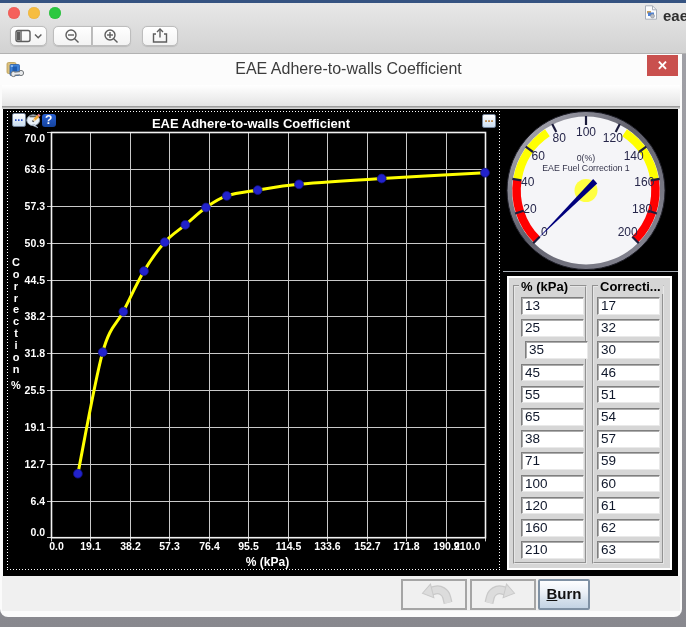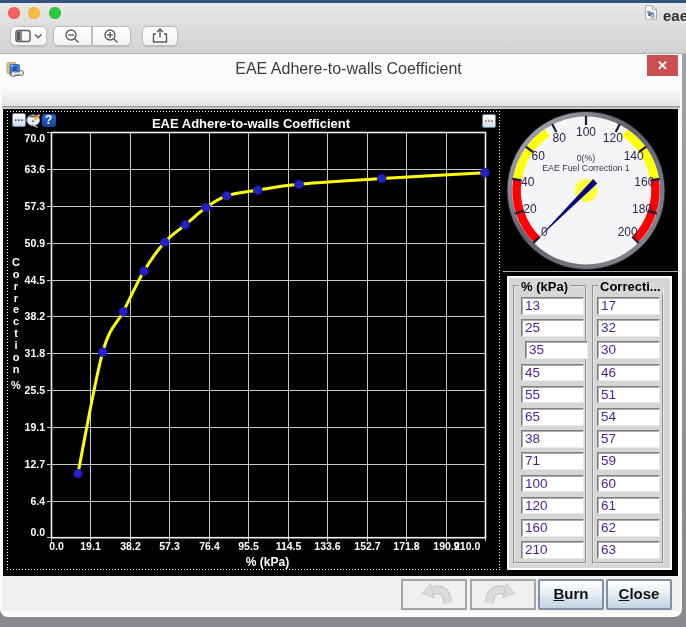--- a/index.html
+++ b/index.html
@@ -19,24 +19,24 @@
 #graphp .dots { position:absolute; left:4px; top:4px; width:493px; height:459px;
   background-image:repeating-linear-gradient(90deg,#fff 0 1px,transparent 1px 3px),repeating-linear-gradient(90deg,#fff 0 1px,transparent 1px 3px),repeating-linear-gradient(180deg,#fff 0 1px,transparent 1px 3px),repeating-linear-gradient(180deg,#fff 0 1px,transparent 1px 3px);
   background-size:100% 1px,100% 1px,1px 100%,1px 100%;
   background-position:0 0,0 100%,0 0,100% 0; background-repeat:no-repeat; }
 #rightcol { position:absolute; left:503px; top:53px; width:175px; height:469px; background:#000; }
 #gaugep { position:absolute; left:0; top:0; width:175px; height:165px; background:#000; border-bottom:1.5px solid #a9afb7; }
 #tablep { position:absolute; left:0; top:165px; width:175px; height:304px; background:#000; }
 #tablein { position:absolute; left:4px; top:4px; width:165px; height:294px; background:#d6d6d6; border:2px solid #fff; }
 .gbox { position:absolute; top:7px; height:279px; border:2px groove #e6e6e6; }
 .gbox .ttl { position:absolute; top:-8px; left:4px; background:#d6d6d6; font-size:13px; font-weight:bold; color:#000; padding:0 2px; white-space:nowrap; }
-.fld { position:absolute; width:63px; height:17.5px; background:#fff; border:1px solid; border-color:#7f7f7f #e9e9e9 #e9e9e9 #7f7f7f; box-shadow:inset 1px 1px 0 rgba(70,70,70,0.45); font-size:13.5px; color:#4c1d95; padding-left:3px; line-height:16px; }
+.fld { position:absolute; width:63px; height:17.5px; background:#fff; border:1px solid; border-color:#7f7f7f #e9e9e9 #e9e9e9 #7f7f7f; box-shadow:inset 1px 1px 0 rgba(70,70,70,0.45); font-size:13.5px; color:#0f172a; padding-left:3px; line-height:16px; }
 #botbar { position:absolute; left:2px; top:522px; width:678px; height:35px; background:#f0f0f0; }
 .ibtn { position:absolute; top:3px; width:66px; height:31px; border:2px solid #a5a5a5; background:#f0f0f0; }
-.cbtn { position:absolute; top:3px; width:66px; height:31px; border:2px solid #7f91a4; border-radius:2px; background:linear-gradient(180deg,#fdfeff 0%,#e9eff6 45%,#d3dfeb 72%,#c3d3e4 100%); font-size:15px; font-weight:bold; color:#111; text-align:center; line-height:26px; }
+.cbtn { position:absolute; top:3px; width:52px; height:31px; border:2px solid #7f91a4; border-radius:2px; background:linear-gradient(180deg,#fdfeff 0%,#e9eff6 45%,#d3dfeb 72%,#c3d3e4 100%); font-size:15px; font-weight:bold; color:#111; text-align:center; line-height:26px; }
 </style></head>
 <body>
 <div id="jwin">
   <div id="titlebar">
     <svg style="position:absolute;left:6px;top:61px;margin-top:-54px" width="18" height="17">
       <rect x="1" y="1.5" width="9" height="11" rx="1.5" fill="#dcc07c" stroke="#b89a50" stroke-width="0.8"></rect>
       <rect x="4" y="3.5" width="9.5" height="11" rx="1" fill="#3e82d8" stroke="#2a5ea8" stroke-width="0.8"></rect>
       <rect x="6.5" y="5.5" width="4.5" height="4.5" fill="#1f5cb0"></rect>
       <rect x="4.8" y="4.2" width="2.2" height="1.6" fill="#9cc2ee"></rect>
       <g stroke="#707478" stroke-width="1" fill="#e8eaec">
@@ -252,21 +252,20 @@
     <div class="ibtn" style="left:468px">
       <svg width="62" height="27">
           <g transform="rotate(14 31 13)">
         <path d="M33 9.5 h-4 a9.5 9.5 0 0 0 -9.5 9.5 v6" fill="none" stroke="#c9c9c9" stroke-width="9"></path>
         <path d="M33 9.5 h-4 a9.5 9.5 0 0 0 -9.5 9.5 v6" fill="none" stroke="#dcdcdc" stroke-width="6.5"></path>
         <polygon points="42,9.5 32,2.5 32,16.5" fill="#dcdcdc" stroke="#c9c9c9" stroke-width="1"></polygon>
           </g>
       </svg>
     </div>
     <div class="cbtn" style="left:536px"><u>B</u>urn</div>
-    <div class="cbtn" style="left:604px"><u>C</u>lose</div>
   </div>
 </div>
 <div id="mactb">
   <div class="blue"></div>
   <div class="tl" style="left:8px;background:#f5615c;box-shadow:inset 0 0 1px #d94c42"></div>
   <div class="tl" style="left:28px;background:#f6bd40;box-shadow:inset 0 0 1px #d8a034"></div>
   <div class="tl" style="left:48.5px;background:#2bc840;box-shadow:inset 0 0 1px #1ba82e"></div>
   <div class="mbtn" style="left:10px;width:37px">
     <svg width="35" height="18">
         <g stroke="#5d5d5d" stroke-width="1.4" fill="none">

